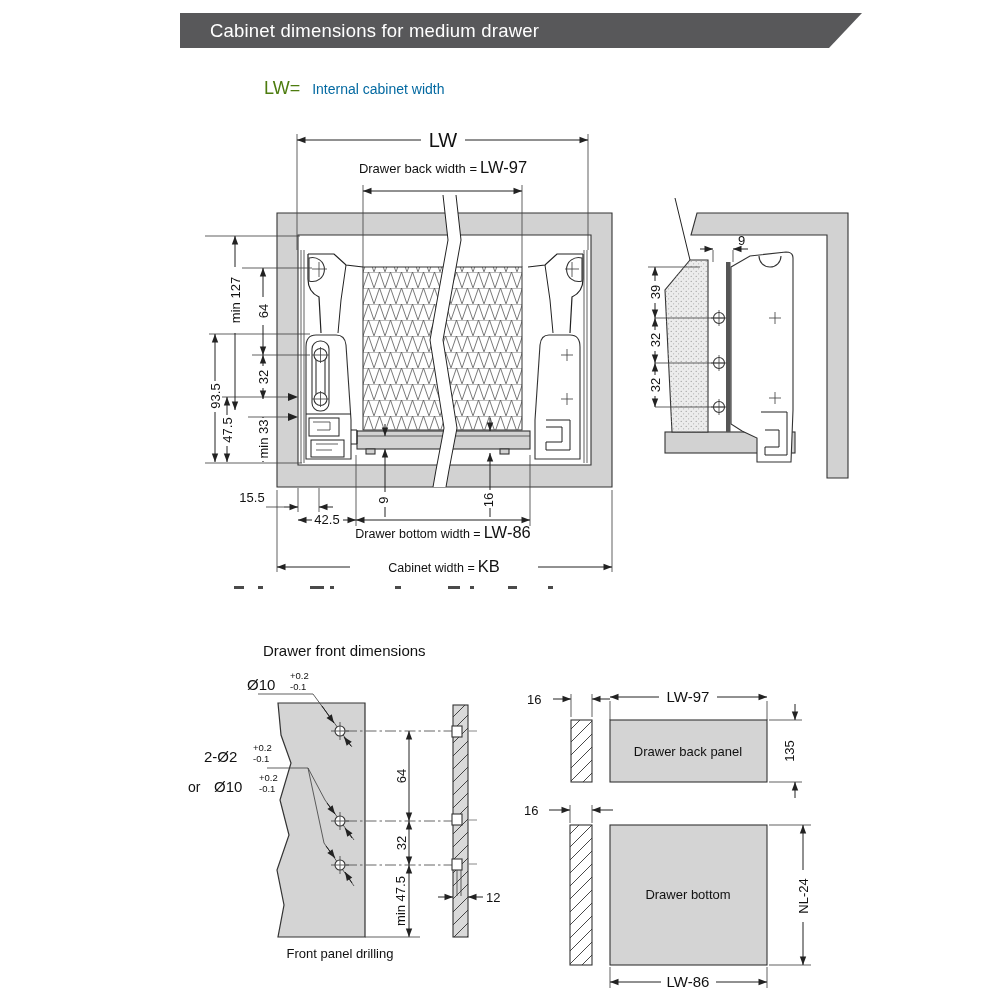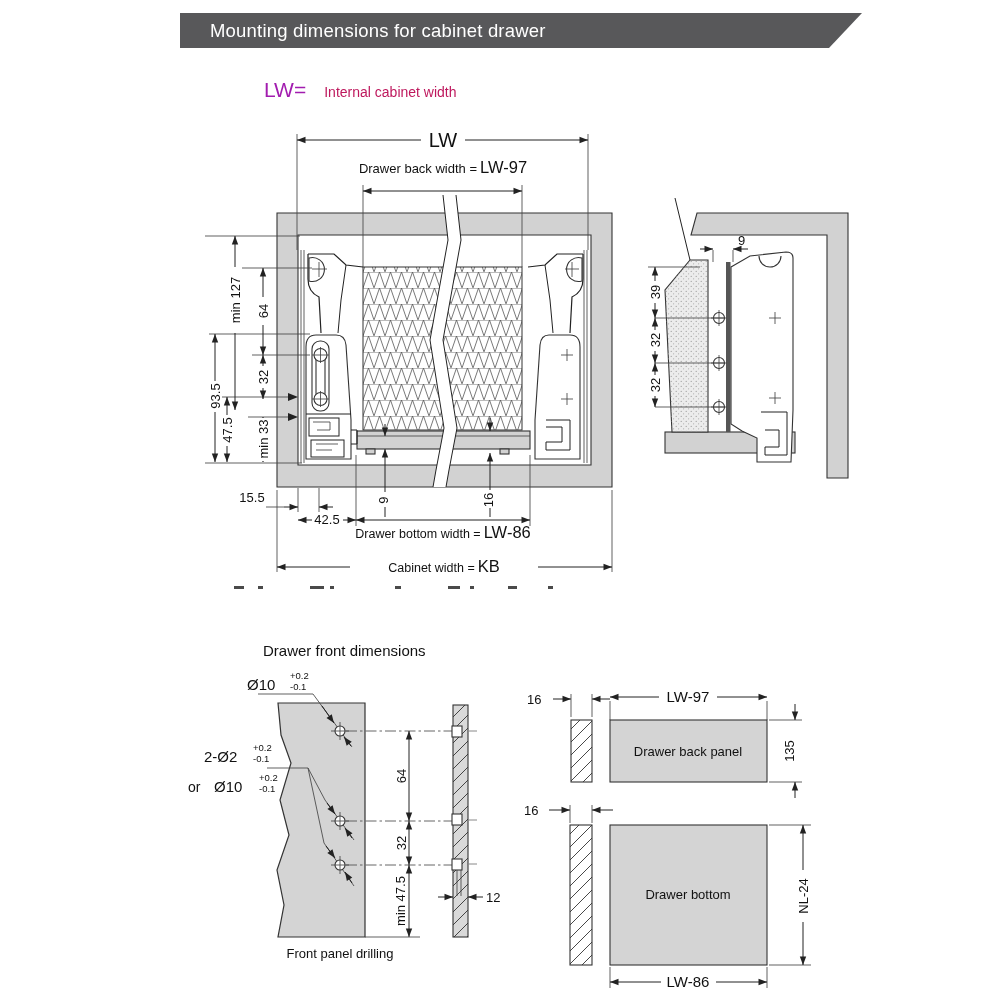--- a/index.html
+++ b/index.html
@@ -4,41 +4,41 @@
 <style>
   html,body{margin:0;padding:0;background:#fff;}
   #page{position:relative;width:1000px;height:1000px;background:#fff;overflow:hidden;
         font-family:"Liberation Sans",sans-serif;}
   .banner{position:absolute;left:180px;width:682px;height:35px;background:#58585a;
           clip-path:polygon(0 0,100% 0,calc(100% - 33px) 100%,0 100%);
           color:#fff;font-size:18.5px;line-height:35px;padding-left:0;}
   .banner span{padding-left:30px;letter-spacing:.2px;}
   #b1{top:13px;} #b2{top:591px;}
   .legend{position:absolute;left:264px;top:78px;}
-  .legend .lw{font-size:21px;color:#a21caf;}
-  .legend .desc{font-size:14px;color:#be185d;margin-left:18px;}
+  .legend .lw{font-size:18px;color:#4d7c0f;}
+  .legend .desc{font-size:14px;color:#0369a1;margin-left:12px;}
   svg{position:absolute;left:0;top:0;}
   svg text{font-family:"Liberation Sans",sans-serif;fill:#111;}
   .ln{stroke:#222;stroke-width:1;fill:none;}
   .lt{stroke:#222;stroke-width:1.2;fill:none;}
   .tn{stroke:#444;stroke-width:.85;fill:none;}
   .dd{stroke:#555;stroke-width:.9;fill:none;stroke-dasharray:11 3 2.5 3;}
   .gr{fill:#d2d2d2;stroke:#333;stroke-width:1.1;}
   .wh{fill:#fff;stroke:#333;stroke-width:1.1;}
   .t13{font-size:13px;} .t12{font-size:12.5px;} .t14{font-size:14px;}
   .t15{font-size:15px;} .t16{font-size:16.5px;} .t20{font-size:20px;} .t9{font-size:9.5px;}
   .mid{text-anchor:middle;}
 </style>
 </head>
 <body>
 
 <div id="page">
 
   <div class="banner" id="b1">
-    <span>Mounting dimensions for cabinet drawer</span>
+    <span>Cabinet dimensions for medium drawer</span>
   </div>
 
   <div class="legend">
     <span class="lw">LW=</span><span class="desc">Internal cabinet width</span>
   </div>
 
 
   <svg width="1000" height="1000" viewBox="0 0 1000 1000">
     <defs>
       <marker id="ar" markerWidth="10" markerHeight="9" refX="9" refY="4" orient="auto-start-reverse" markerUnits="userSpaceOnUse">

